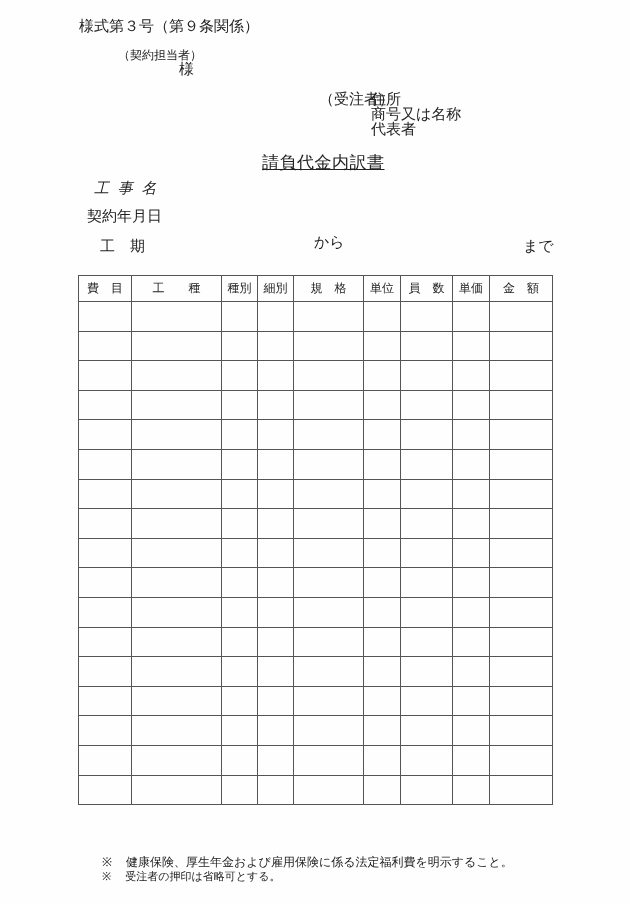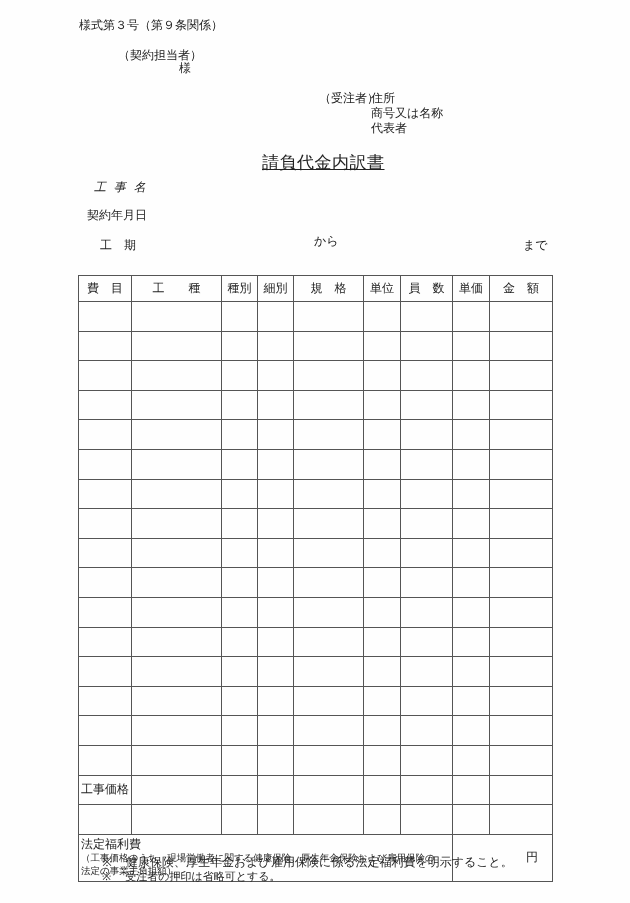--- a/index.html
+++ b/index.html
@@ -1,19 +1,19 @@
 <!DOCTYPE html>
 <html><head>
 <meta charset="utf-8">
 <style>
   html,body{margin:0;padding:0;background:#fefefe;}
   body{width:630px;height:903px;position:relative;overflow:hidden;
        font-family:"DejaVu Serif","Liberation Serif",serif;color:#222;}
   .abs{position:absolute;white-space:nowrap;}
-  .f12{font-size:12px;}
+  .f12{font-size:15px;}
   .f10{font-size:12px;}
   .title{font-size:17px;letter-spacing:0.5px;text-decoration:underline;}
   table.grid{position:absolute;left:78px;top:275px;border-collapse:collapse;
        table-layout:fixed;}
   table.grid td, table.grid th{border:1px solid #555;padding:0;font-weight:normal;
        font-size:12px;text-align:center;overflow:hidden;}
   table.grid th{height:25px;}
   table.grid tr.body td{height:28.6px;}
   td.lbl{text-align:left !important;padding-left:2px !important;font-size:12px;}
   td.foot{text-align:left !important;vertical-align:top;padding:3px 2px !important;height:40px;line-height:13px;}
@@ -238,48 +238,29 @@
         <td></td>
         <td></td>
         <td></td>
         <td></td>
         <td></td>
         <td></td>
         <td></td>
         <td></td>
       </tr>
       <tr class="body">
-        <td class="lbl">工事価格</td>
-        <td></td>
-        <td></td>
-        <td></td>
-        <td></td>
-        <td></td>
-        <td></td>
-        <td></td>
-        <td></td>
-      </tr>
-      <tr class="body">
-        <td></td>
-        <td></td>
-        <td></td>
-        <td></td>
-        <td></td>
-        <td></td>
-        <td></td>
-        <td></td>
-        <td></td>
-      </tr>
-      <tr>
-        <td colspan="7" class="foot">
-          <span class="head">法定福利費</span>
-          <span class="note">（工事価格のうち、現場労働者に関する健康保険、厚生年金保険および雇用保険の</span>
-          <span class="note">法定の事業主負担額）</span>
-        </td>
-        <td colspan="2" class="yen"><span>円</span></td>
+        <td></td>
+        <td></td>
+        <td></td>
+        <td></td>
+        <td></td>
+        <td></td>
+        <td></td>
+        <td></td>
+        <td></td>
       </tr>
     </tbody>
 </table>
 
 <div class="abs" style="left:102px;top:853px;font-size:12px;font-family:Liberation Mono, monospace;">
   <span>※</span><span style="display:inline-block;width:14px;"></span><span>健康保険、厚生年金および雇用保険に係る法定福利費を明示すること。</span>
 </div>
 <div class="abs" style="left:102px;top:868px;font-size:11px;">
   <span>※</span><span style="display:inline-block;width:14px;"></span><span>受注者の押印は省略可とする。</span>
 </div>

